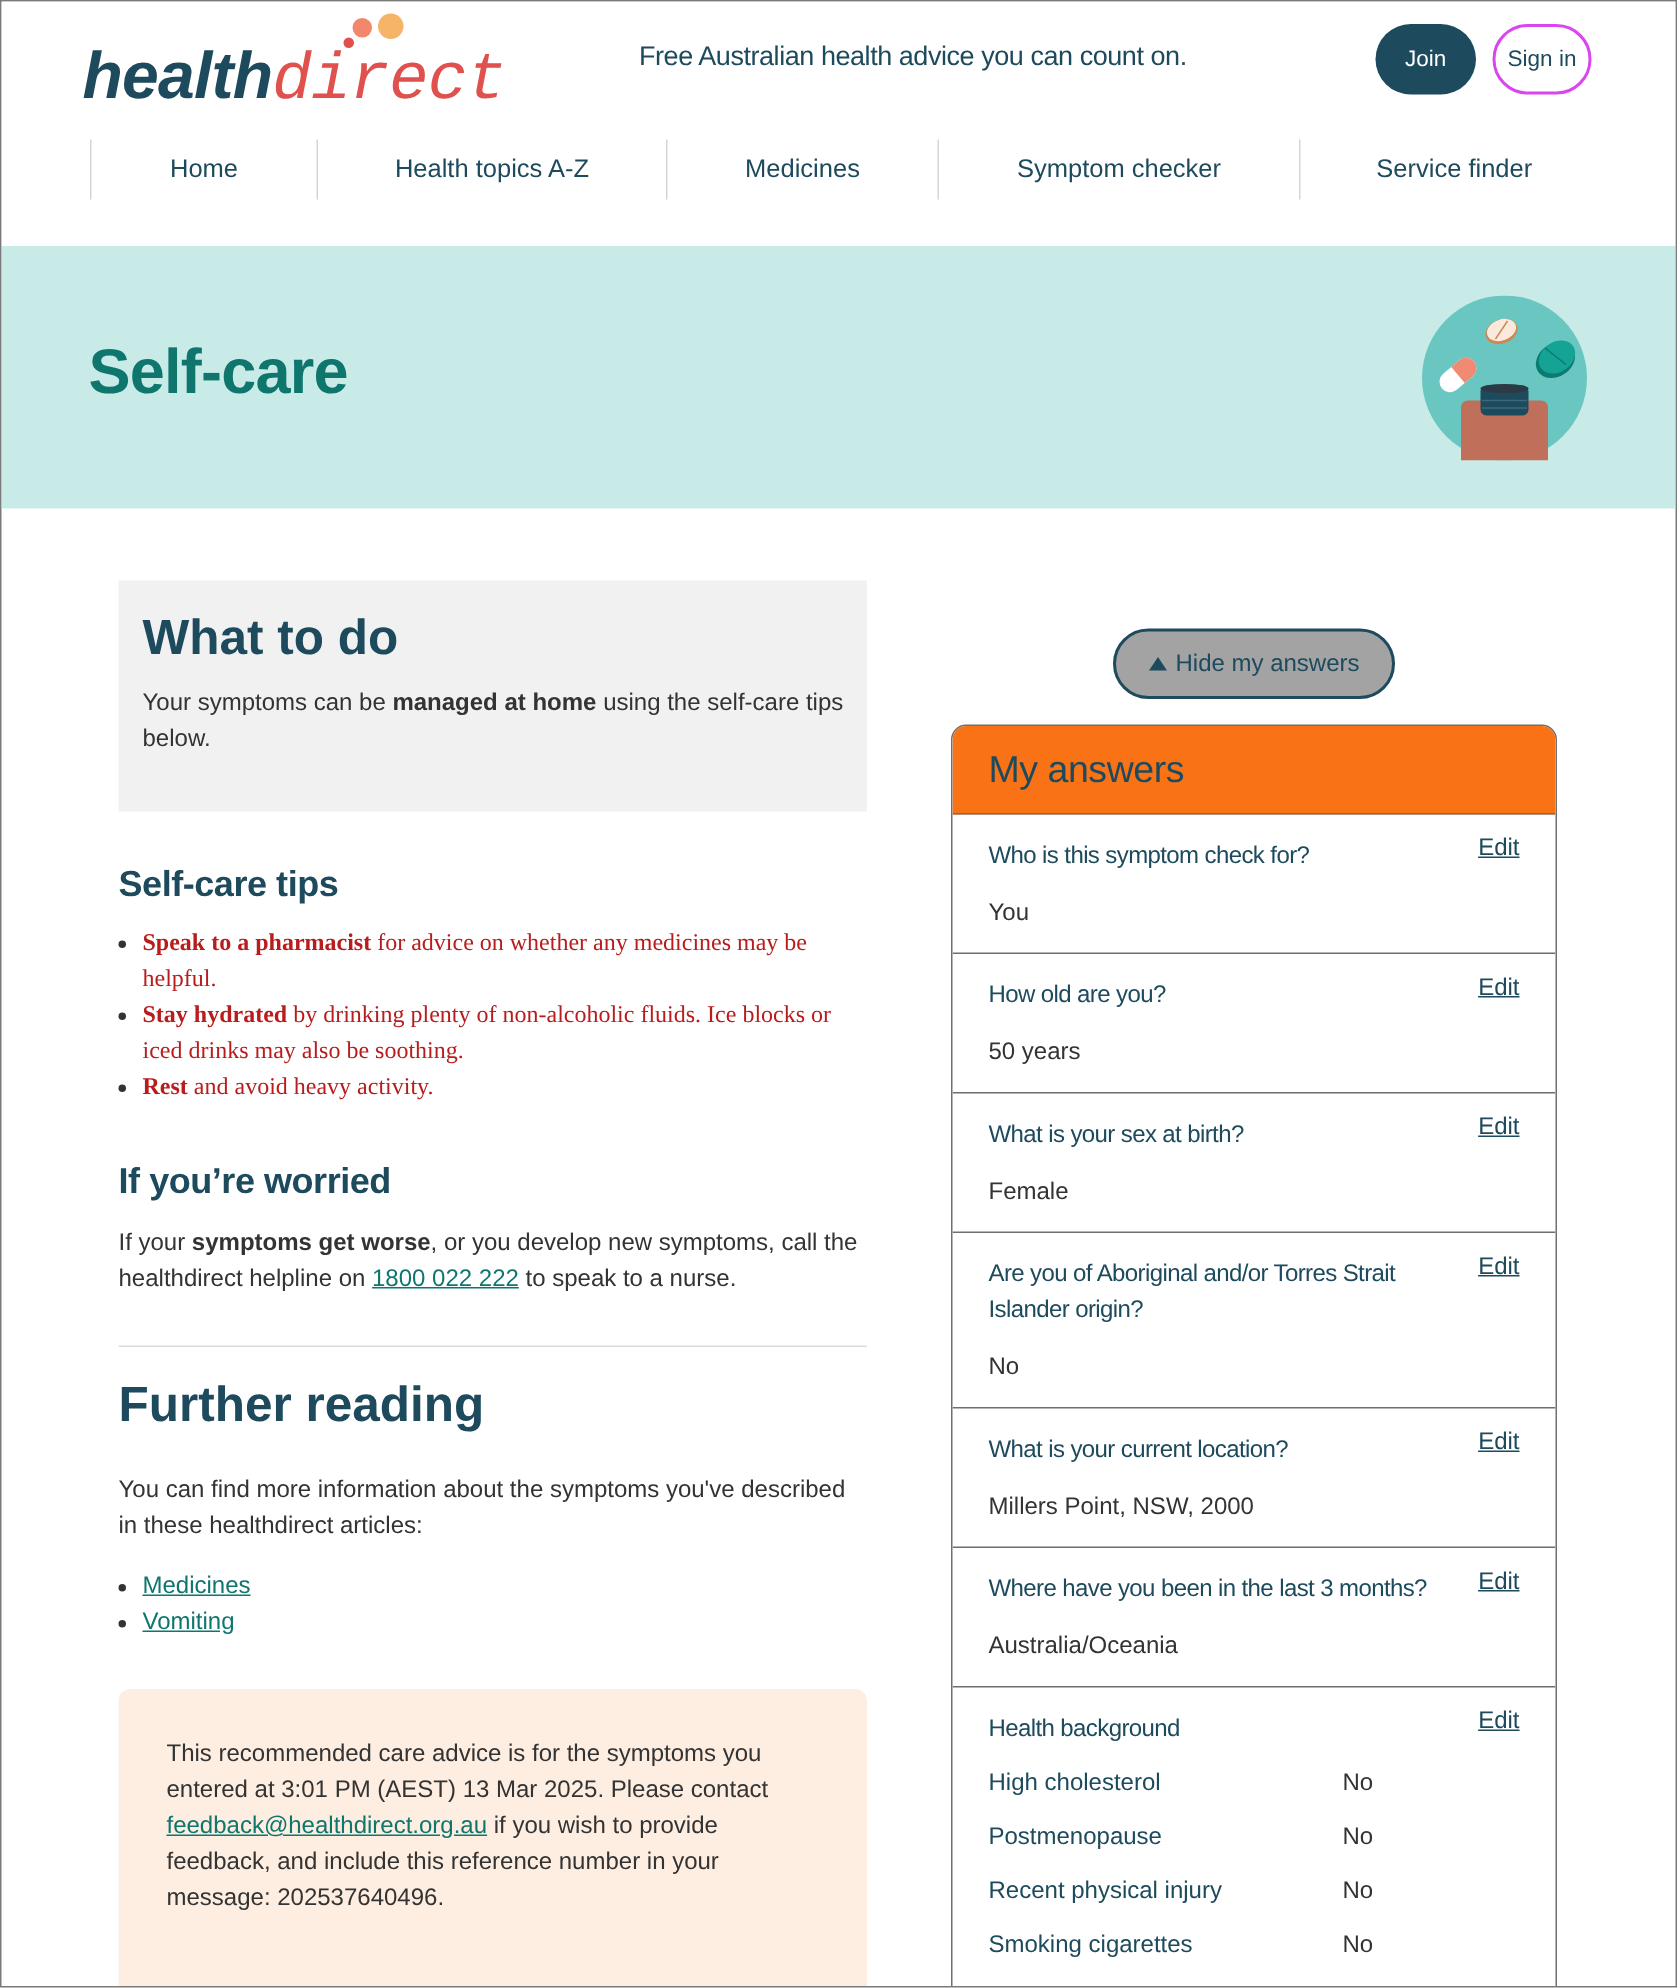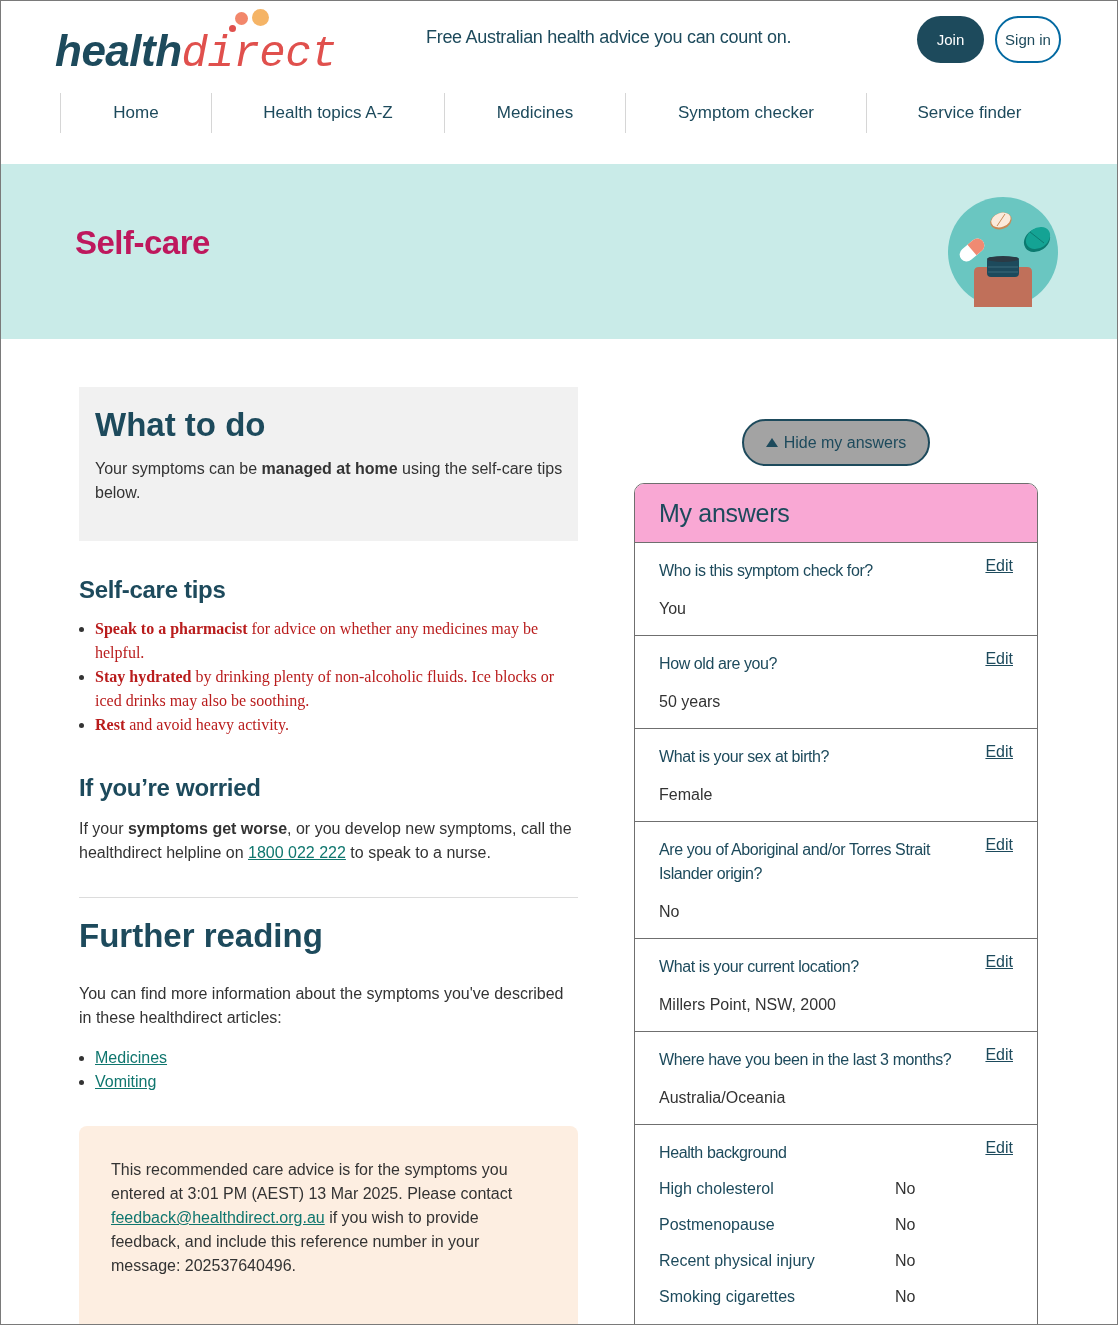--- a/index.html
+++ b/index.html
@@ -8,27 +8,27 @@
 
     
     .header { position: absolute; left: 0; top: 0; width: 1116px; height: 163px; background: #fff; }
     .logo { position: absolute; left: 54px; top: 8px; width: 250px; height: 66px; }
     .logo-text { position: absolute; left: 0; top: 18px; font-size: 44px; line-height: 48px; letter-spacing: -0.5px; white-space: nowrap; }
     .logo-health { color: #1d4a5c; font-weight: bold; font-style: italic; }
     .logo-direct { color: #e0504d; font-style: italic; font-weight: normal; font-family: Liberation Mono, monospace; }
     .logo-dot { position: absolute; border-radius: 50%; }
     .tagline { position: absolute; left: 425px; top: 26px; font-size: 18px; color: #1d4a5c; letter-spacing: -0.3px; white-space: nowrap; }
     .btn-join { position: absolute; left: 916px; top: 15px; width: 67px; height: 47px; border-radius: 24px; background: #1d4a5c; color: #fff; font-size: 15px; display: flex; align-items: center; justify-content: center; }
-    .btn-signin { position: absolute; left: 994px; top: 15px; width: 66px; height: 47px; border-radius: 24px; border: 2px solid #0369a1; color: #1d4a5c; font-size: 15px; display: flex; align-items: center; justify-content: center; background: #fff; text-align: center; }
+    .btn-signin { position: absolute; left: 994px; top: 15px; width: 66px; height: 47px; border-radius: 24px; border: 2px solid #d946ef; color: #1d4a5c; font-size: 15px; display: flex; align-items: center; justify-content: center; background: #fff; text-align: center; }
     .nav { position: absolute; left: 59px; top: 92px; height: 40px; display: flex; }
     .nav-item { height: 40px; display: flex; align-items: center; justify-content: center; font-size: 17px; color: #1d4a5c; border-left: 1px solid #d6d6d6; }
 
     
     .banner { position: absolute; left: 0; top: 163px; width: 1116px; height: 175px; background: #c9ebe8; }
-    .banner-title { position: absolute; left: 58px; top: 60px; font-size: 33px; color: #be185d; letter-spacing: -0.5px; margin-left: 16px; }
+    .banner-title { position: absolute; left: 58px; top: 60px; font-size: 42px; color: #0f766e; letter-spacing: -0.5px; }
     .banner-illus { position: absolute; left: 947px; top: 33px; width: 110px; height: 110px; }
 
     
     .left { position: absolute; left: 78px; top: 386px; width: 499px; }
     .what-box { background: #f1f1f1; border-radius: 0; padding: 18px 0 32px 16px; height: 154px; }
     .what-title { font-size: 33px; color: #1d4a5c; line-height: 40px; margin-bottom: 12px; }
     .body-text { font-size: 16px; line-height: 24px; color: #333; }
     .body-text b { font-weight: bold; }
     .h3 { font-size: 24px; color: #1d4a5c; letter-spacing: -0.3px; }
     .tips-title { margin-top: 34px; height: 30px; line-height: 30px; }
@@ -43,21 +43,21 @@
     .further-text { margin-top: 26px; }
     .further-list { margin-top: 16px; list-style: none; }
     .further-list li { position: relative; padding-left: 16px; font-size: 16px; line-height: 24px; }
     .further-list li::before { content: ""; position: absolute; left: 0; top: 10px; width: 5px; height: 5px; border-radius: 50%; background: #333; }
     .notice { margin-top: 32px; background: #fdeee1; border-radius: 8px; padding: 32px 32px 30px 32px; height: 237px; }
 
     
     .hide-btn { position: absolute; left: 741px; top: 418px; width: 188px; height: 47px; border: 2px solid #1d4a5c; border-radius: 24px; display: flex; align-items: center; justify-content: center; font-size: 16px; color: #1d4a5c; background: #a3a3a3; gap: 6px; }
     .tri { width: 0; height: 0; border-left: 6px solid transparent; border-right: 6px solid transparent; border-bottom: 9px solid #1d4a5c; }
     .answers { position: absolute; left: 633px; top: 482px; width: 404px; height: 860px; border: 1px solid #6f6f6f; border-radius: 10px 10px 0 0; overflow: hidden; }
-    .answers-head { height: 59px; background: #f9a8d4; border-bottom: 1px solid #6f6f6f; padding-left: 24px; display: flex; align-items: center; font-size: 25px; color: #1d4a5c; letter-spacing: -0.3px; }
+    .answers-head { height: 59px; background: #f97316; border-bottom: 1px solid #6f6f6f; padding-left: 24px; display: flex; align-items: center; font-size: 25px; color: #1d4a5c; letter-spacing: -0.3px; }
     .ans-row { position: relative; border-bottom: 1px solid #6f6f6f; padding: 16px 24px 0 24px; }
     .ans-q { font-size: 16px; line-height: 24px; color: #1d4a5c; letter-spacing: -0.4px; width: 300px; }
     .ans-a { margin-top: 14px; font-size: 16px; line-height: 24px; color: #333; }
     .ans-edit { position: absolute; right: 24px; top: 14px; font-size: 16px; color: #1d4a5c; text-decoration: underline; }
     .hb-row { display: flex; font-size: 16px; line-height: 24px; margin-top: 12px; }
     .hb-label { width: 236px; color: #1d4a5c; }
     .hb-val { color: #333; }
   </style>
 </head>
 <body>

